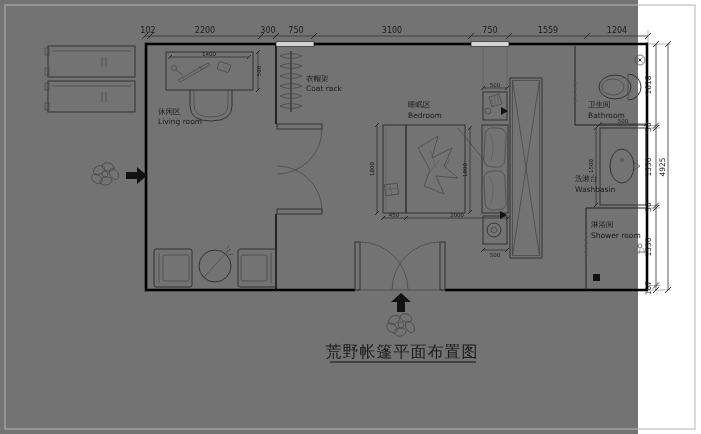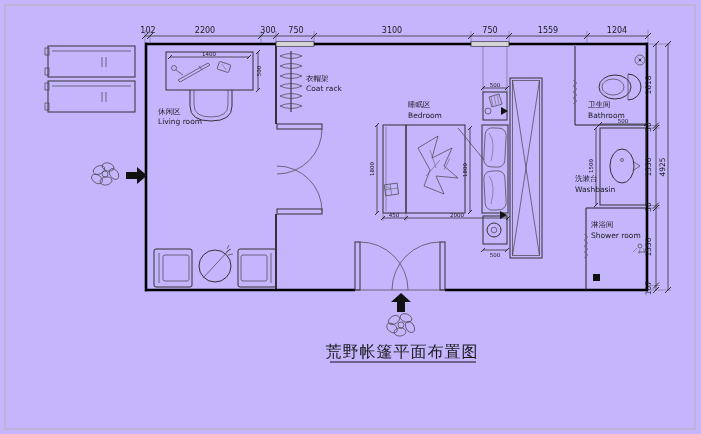--- a/index.html
+++ b/index.html
@@ -1,16 +1,16 @@
 <!DOCTYPE html>
 <html><head>
 <meta charset="utf-8">
 <style>
   html,body{margin:0;padding:0;background:#ffffff;}
-  .page{width:701px;height:434px;position:relative;background:#c4b5fd;
+  .page{width:638px;height:434px;position:relative;background:#737373;
         font-family:"DejaVu Sans","Liberation Sans",sans-serif;}
   svg{display:block;}
   text{fill:#1a1a1a;font-family:"DejaVu Sans","Liberation Sans",sans-serif;}
   .dim{font-size:8px;}
   .dimsm{font-size:5.5px;}
   .dimv{font-size:7.5px;}
   .lbl{font-size:7.5px;}
   .title-txt{font-size:16px;letter-spacing:1px;}
   .w3{stroke:#000;stroke-width:2.6;fill:none;}
   .w2{stroke:#111;stroke-width:1.6;fill:none;}

